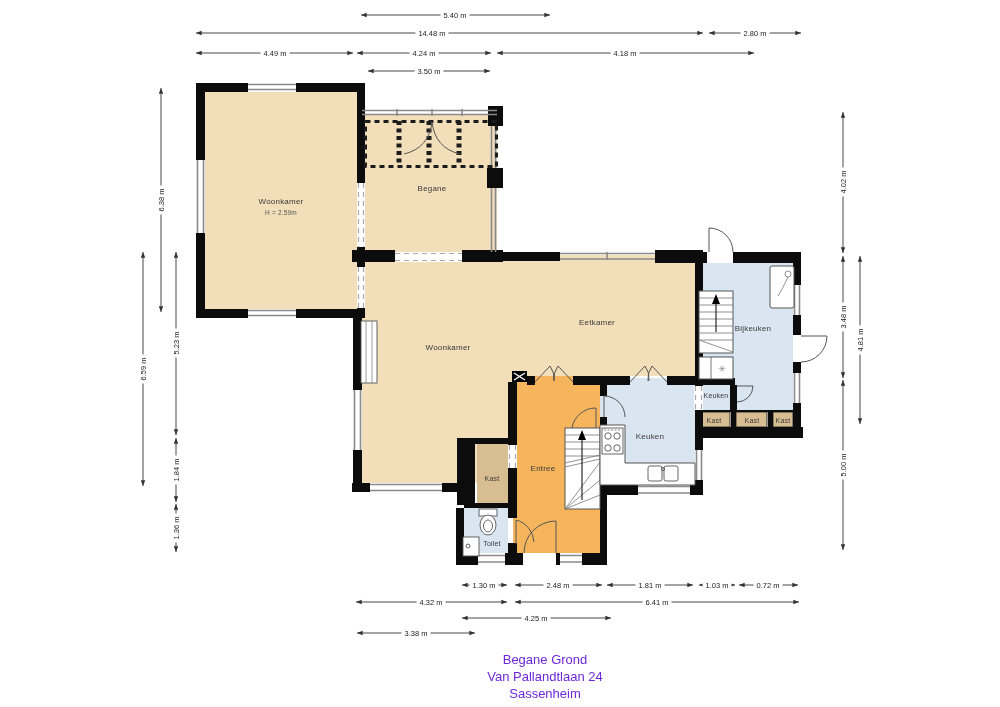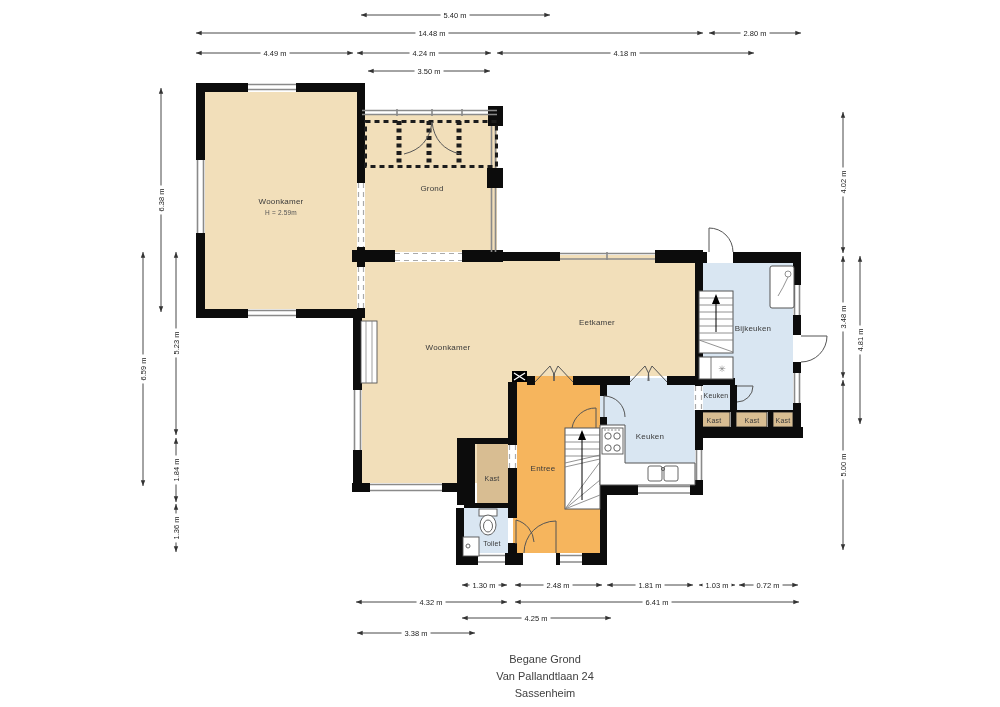--- a/index.html
+++ b/index.html
@@ -7,21 +7,21 @@
           font-family:"Liberation Sans", sans-serif;}
   svg{position:absolute;left:0;top:0;}
   .dim{position:absolute;transform:translate(-50%,-50%);font-size:7.5px;color:#222;
        background:#fff;padding:0 3px;white-space:nowrap;line-height:9px;}
   .dim.v{transform:translate(-50%,-50%) rotate(-90deg);}
   .room-label{position:absolute;transform:translate(-50%,-50%);font-size:8px;color:#3a3a3a;
        white-space:nowrap;letter-spacing:.2px;}
   .room-label.small{font-size:6.5px;color:#555;}
   .room-label.tiny{font-size:7px;}
   .plan-title{position:absolute;left:545px;top:676px;transform:translate(-50%,-50%);
-       text-align:center;font-size:11px;line-height:17px;color:#404040;}
+       text-align:center;font-size:13px;line-height:17px;color:#6d28d9;}
 </style>
 </head>
 <body>
 
 <div class="canvas">
 
 <svg width="1000" height="707" viewBox="0 0 1000 707">
   <defs>
     <marker id="ar" viewBox="0 0 10 10" refX="9" refY="5" markerWidth="7" markerHeight="7" orient="auto-start-reverse">
       <path d="M0,1.5 L9,5 L0,8.5 Z" fill="#333"></path>
@@ -291,21 +291,21 @@
 <span class="dim" style="left:650px;top:585px">1.81 m</span>
 <span class="dim" style="left:717px;top:585px">1.03 m</span>
 <span class="dim" style="left:768px;top:585px">0.72 m</span>
 <span class="dim" style="left:431px;top:602px">4.32 m</span>
 <span class="dim" style="left:657px;top:602px">6.41 m</span>
 <span class="dim" style="left:536px;top:618px">4.25 m</span>
 <span class="dim" style="left:416px;top:633px">3.38 m</span>
 
 <span class="room-label" style="left:281px;top:201px">Woonkamer</span>
 <span class="room-label small" style="left:281px;top:212px">H = 2.59m</span>
-<span class="room-label" style="left:432px;top:188px">Grond</span>
+<span class="room-label" style="left:432px;top:188px">Begane</span>
 <span class="room-label" style="left:448px;top:347px">Woonkamer</span>
 <span class="room-label" style="left:597px;top:322px">Eetkamer</span>
 <span class="room-label" style="left:753px;top:328px">Bijkeuken</span>
 <span class="room-label tiny" style="left:716px;top:395px">Keuken</span>
 <span class="room-label" style="left:650px;top:436px">Keuken</span>
 <span class="room-label tiny" style="left:714px;top:420px">Kast</span>
 <span class="room-label tiny" style="left:752px;top:420px">Kast</span>
 <span class="room-label tiny" style="left:783px;top:420px">Kast</span>
 <span class="room-label tiny" style="left:492px;top:478px">Kast</span>
 <span class="room-label" style="left:543px;top:468px">Entree</span>

